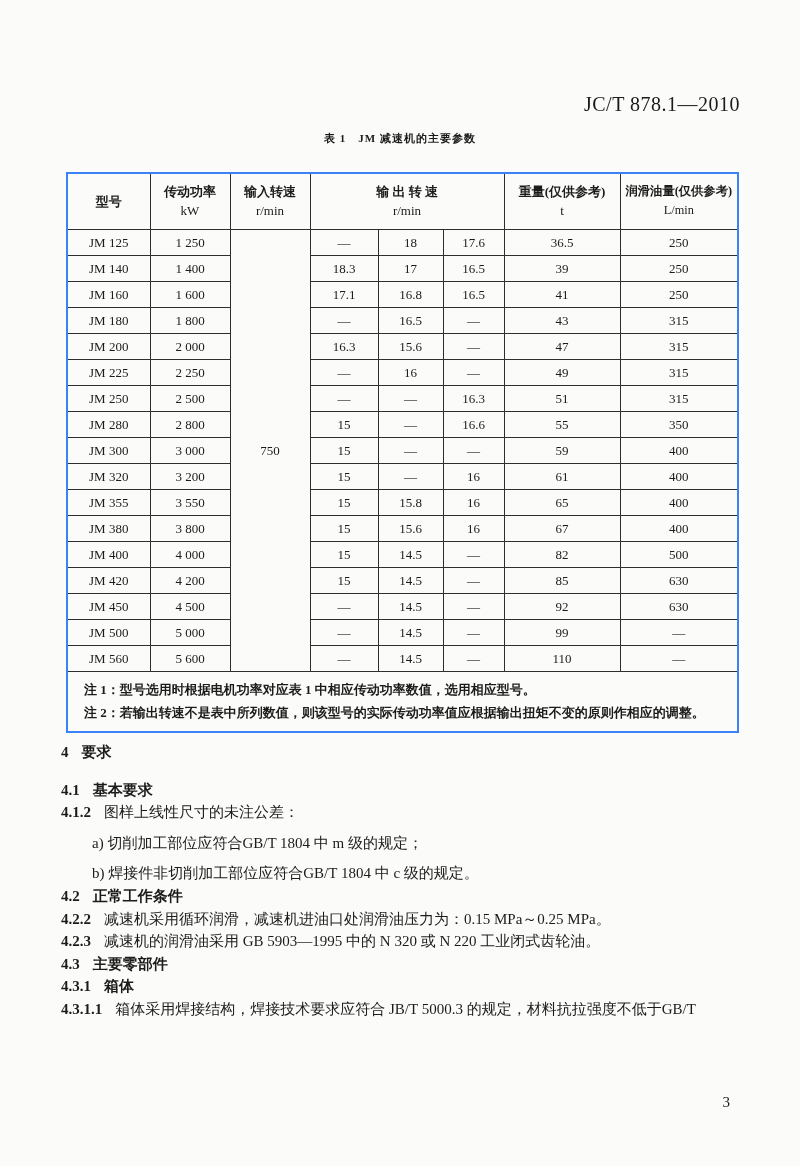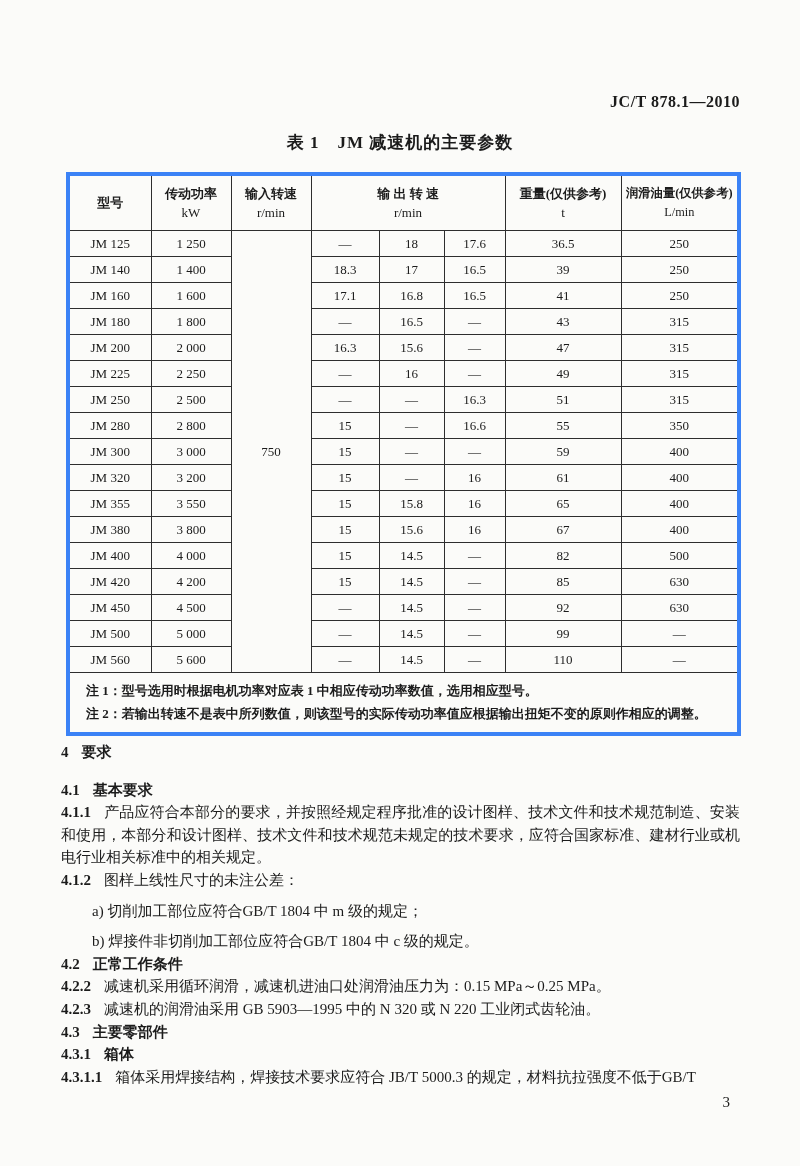--- a/index.html
+++ b/index.html
@@ -2,28 +2,28 @@
 <html><head>
 <meta charset="utf-8">
 <style>
   * { margin:0; padding:0; box-sizing:border-box; }
   html,body { background:#e9e9e7; }
   body { width:800px; height:1166px; position:relative;
          font-family:"Liberation Serif","DejaVu Serif",serif; color:#1b1b1b; }
   .page { position:absolute; inset:0; background:#fbfbf9; overflow:hidden; }
 
   .doc-ref { position:absolute; top:93px; right:60px;
-             font-weight:bold; font-size:16px; letter-spacing:.5px; }
+             font-weight:normal; font-size:20px; letter-spacing:.5px; }
 
   .table-title { position:absolute; top:131px; left:0; width:100%;
-                 text-align:center; font-weight:bold; font-size:17px; letter-spacing:1px; }
+                 text-align:center; font-weight:bold; font-size:11px; letter-spacing:1px; }
 
   table.param-table { position:absolute; left:66px; top:172px; width:671px;
                       border-collapse:collapse; table-layout:fixed;
-                      border:4px solid #3b82f6; font-size:13px; }
+                      border:2px solid #3b82f6; font-size:13px; }
   .param-table th, .param-table td { border:1px solid #2e2e2e; text-align:center;
                                      vertical-align:middle; padding:0; }
   .param-table thead th { height:56px; font-weight:bold; }
   .hl { line-height:19px; display:block; }
   .hl.unit { font-weight:normal; }
   .oil-h { font-size:12.3px; }
   .param-table tbody td { height:25.3px; line-height:25px; }
   .input-speed-cell { font-size:13px; }
   .param-table tfoot td { text-align:left; font-weight:bold; font-size:13px;
                           line-height:23px; padding:6px 13px 7px 16px; }
@@ -247,21 +247,20 @@
           <div>注 1：型号选用时根据电机功率对应表 1 中相应传动功率数值，选用相应型号。</div>
           <div>注 2：若输出转速不是表中所列数值，则该型号的实际传动功率值应根据输出扭矩不变的原则作相应的调整。</div>
         </td>
       </tr>
     </tfoot>
   </table>
 
   <div class="sections">
       <p class="h1"><span class="clause-num">4</span><span>要求</span></p>
       <p class="h"><span class="clause-num">4.1</span><span>基本要求</span></p>
-      <p class="p just"><span class="clause-num">4.1.1</span><span>产品应符合本部分的要求，并按照经规定程序批准的设计图样、技术文件和技术规范制造、安装和使用，本部分和设计图样、技术文件和技术规范未规定的技术要求，应符合国家标准、建材行业或机电行业相关标准中的相关规定。</span></p>
       <p class="p"><span class="clause-num">4.1.2</span><span>图样上线性尺寸的未注公差：</span></p>
       <p class="sub"><span>a) 切削加工部位应符合GB/T 1804 中 m 级的规定；</span></p>
       <p class="sub"><span>b) 焊接件非切削加工部位应符合GB/T 1804 中 c 级的规定。</span></p>
       <p class="h"><span class="clause-num">4.2</span><span>正常工作条件</span></p>
       <p class="p"><span class="clause-num">4.2.2</span><span>减速机采用循环润滑，减速机进油口处润滑油压力为：0.15 MPa～0.25 MPa。</span></p>
       <p class="p"><span class="clause-num">4.2.3</span><span>减速机的润滑油采用 GB 5903—1995 中的 N 320 或 N 220 工业闭式齿轮油。</span></p>
       <p class="h"><span class="clause-num">4.3</span><span>主要零部件</span></p>
       <p class="h"><span class="clause-num">4.3.1</span><span>箱体</span></p>
       <p class="p"><span class="clause-num">4.3.1.1</span><span>箱体采用焊接结构，焊接技术要求应符合 JB/T 5000.3 的规定，材料抗拉强度不低于GB/T</span></p>
     </div>

